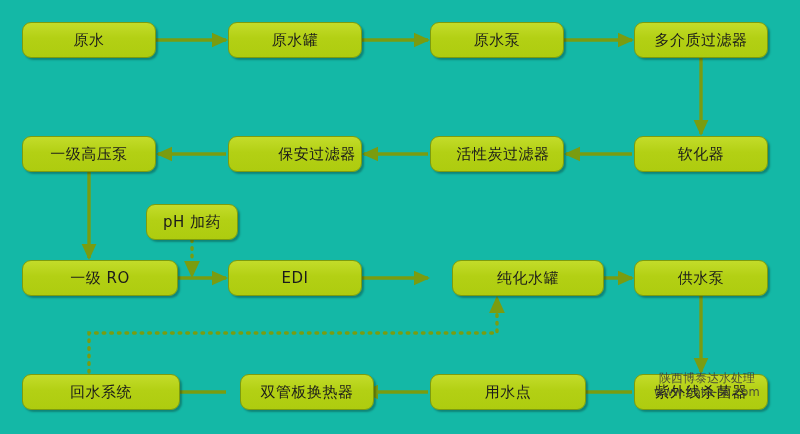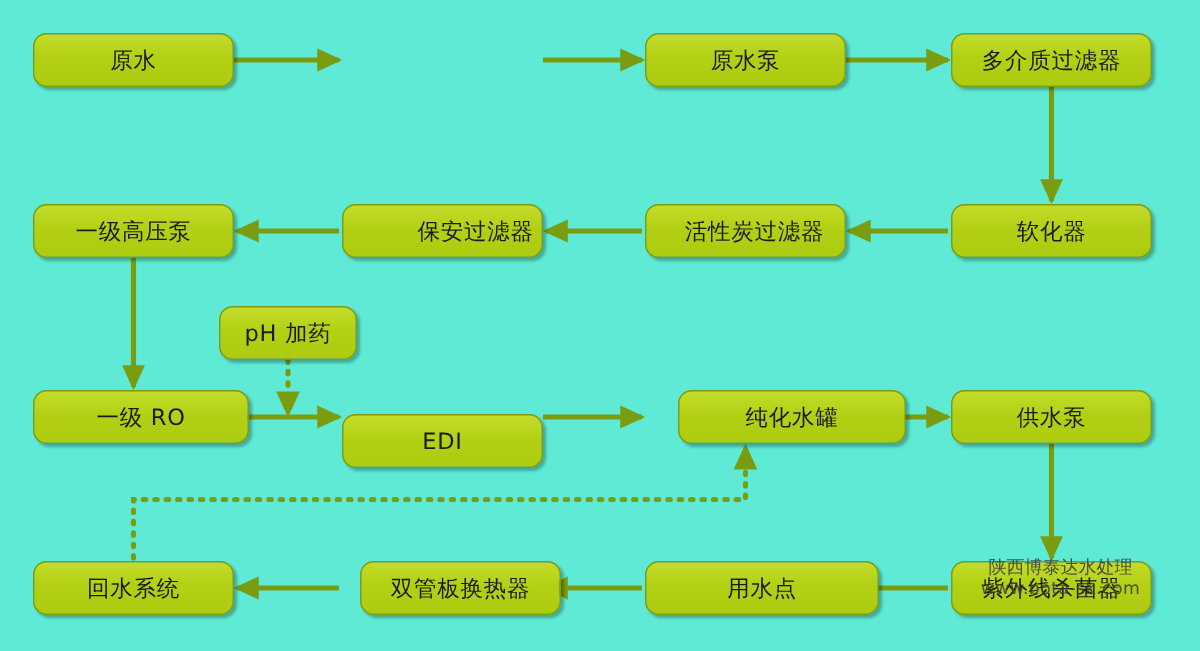--- a/index.html
+++ b/index.html
@@ -7,21 +7,21 @@
     padding: 0;
     background: #ffffff;
   }
   body {
     font-family: "DejaVu Sans", "Liberation Sans", sans-serif;
   }
   #canvas {
     position: relative;
     width: 800px;
     height: 434px;
-    background: #5eead4;
+    background: #14b8a6;
     overflow: hidden;
   }
   .node {
     position: absolute;
     box-sizing: border-box;
     background: linear-gradient(180deg, #c3dc2a 0%, #b3d014 45%, #aecc0f 100%);
     border: 1.5px solid #7d9c0e;
     border-radius: 9px;
     box-shadow: 2px 2px 2px rgba(0,0,0,0.28);
     display: flex;
@@ -106,20 +106,23 @@
 
       <line x1="192" y1="240" x2="192" y2="276" marker-end="url(#arrow-dot)"></line>
 
       <path d="M 89 372 L 89 333 L 497 333 L 497 298" marker-end="url(#arrow-dot)"></path>
     </g>
   </svg>
 
   <div class="node" style="left:22px;  top:22px;  width:134px; height:36px;">
     <span class="label">原水</span>
   </div>
+  <div class="node" style="left:228px; top:22px;  width:134px; height:36px;">
+    <span class="label">原水罐</span>
+  </div>
   <div class="node" style="left:430px; top:22px;  width:134px; height:36px;">
     <span class="label">原水泵</span>
   </div>
   <div class="node" style="left:634px; top:22px;  width:134px; height:36px;">
     <span class="label">多介质过滤器</span>
   </div>
 
   <div class="node" style="left:634px; top:136px; width:134px; height:36px;text-align:center;">
     <span class="label">软化器</span>
   </div>
@@ -130,43 +133,43 @@
     <span class="label">保安过滤器</span>
   </div>
   <div class="node" style="left:146px; top:204px; width:92px;  height:36px;">
     <span class="label">pH 加药</span>
   </div>
 
   <div class="node" style="left:22px;  top:136px; width:134px; height:36px;">
     <span class="label">一级高压泵</span>
   </div>
 
-  <div class="node" style="left:22px;  top:260px; width:144px; height:36px;">
+  <div class="node" style="left:22px;  top:260px; width:156px; height:36px;">
     <span class="label">一级 RO</span>
   </div>
-  <div class="node" style="left:228px; top:276px; width:134px; height:36px;">
+  <div class="node" style="left:228px; top:260px; width:134px; height:36px;">
     <span class="label">EDI</span>
   </div>
   <div class="node" style="left:452px; top:260px; width:152px; height:36px;">
     <span class="label">纯化水罐</span>
   </div>
   <div class="node" style="left:634px; top:260px; width:134px; height:36px;">
     <span class="label">供水泵</span>
   </div>
 
   <div class="node" style="left:634px; top:374px; width:134px; height:36px;">
     <span class="label">紫外线杀菌器</span>
   </div>
   <div class="node" style="left:430px; top:374px; width:156px; height:36px;">
     <span class="label">用水点</span>
   </div>
   <div class="node" style="left:240px; top:374px; width:134px; height:36px;">
     <span class="label">双管板换热器</span>
   </div>
-  <div class="node" style="left:22px;  top:374px; width:134px; height:36px;">
+  <div class="node" style="left:22px;  top:374px; width:158px; height:36px;">
     <span class="label">回水系统</span>
   </div>
 
   <div class="watermark" style="left:646px; top:372px; width:122px;">
     <div class="wm-line1">陕西博泰达水处理</div>
     <div class="wm-line2">www.bota-sk.com</div>
   </div>
 
 </div>
 

